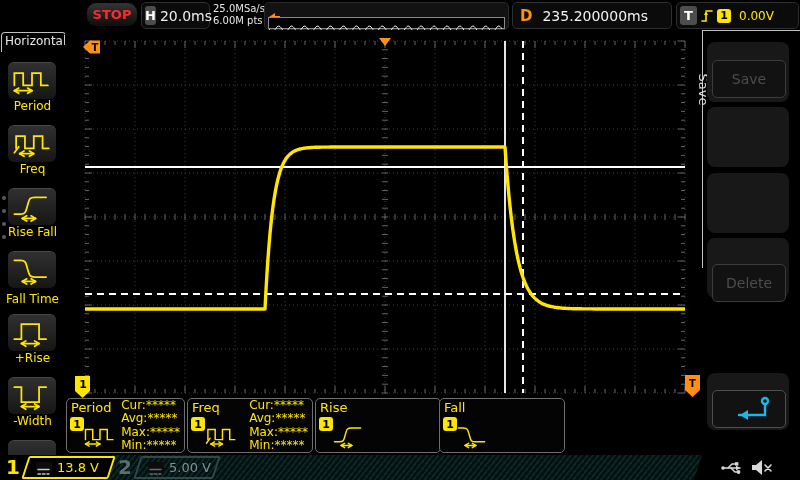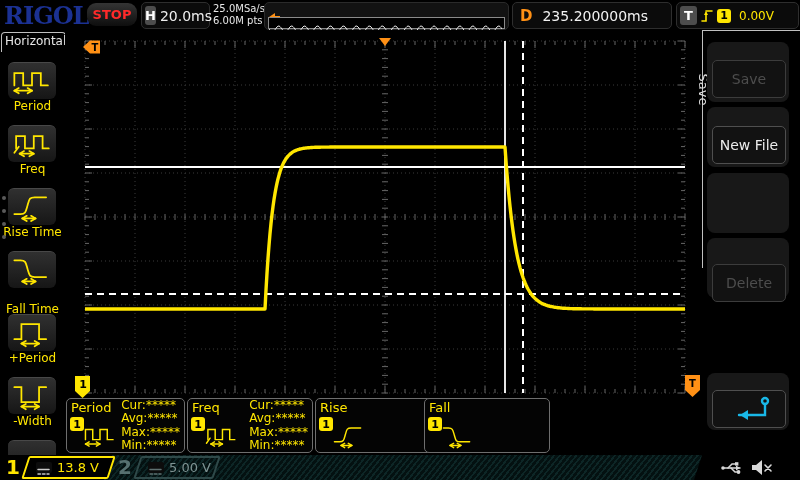--- a/index.html
+++ b/index.html
@@ -85,21 +85,20 @@
   #ch2-tab .scale{color:#7e9292;font-size:13px;}
   #usb-icon{left:720px;top:4px;width:26px;height:17px;}
   #spk-icon{left:750px;top:3px;width:24px;height:19px;}
 </style>
 </head>
 <body>
 
 <div id="screen">
 
   <div id="topbar" class="abs">
-    <div id="logo" class="abs">RIGOL</div>
     <div id="stop-btn" class="abs">STOP</div>
     <div id="h-box" class="abs tb-box">
       <span class="sq-badge">H</span>
       <span class="val">20.0ms</span>
     </div>
     <div id="acq" class="abs">
       <div>25.0MSa/s</div>
       <div>6.00M pts</div>
     </div>
     <div id="preview" class="abs">
@@ -157,43 +156,43 @@
 
     <div class="abs mi-btn" style="top:158px">
       <span class="ic"><svg viewBox="0 0 44 34" width="100%" height="100%" preserveAspectRatio="xMidYMid meet">
             <g fill="none" stroke="#ffe600" stroke-width="2" stroke-linecap="round">
               <path d="M2,25 H9 C15,25 15,22 17,15 C19,8 19,6 25,6 H38"></path>
               <line x1="11" y1="30" x2="26" y2="30"></line>
               <path d="M11,30 l5,-3 M11,30 l5,3 M26,30 l-5,-3 M26,30 l-5,3"></path>
             </g>
           </svg></span>
       </div>
-    <div class="abs mi-label" style="top:195px">Rise Time</div>
+    <div class="abs mi-label" style="top:195px">Rise Fall</div>
 
     <div class="abs mi-btn" style="top:221px">
       <span class="ic"><svg viewBox="0 0 44 34" width="100%" height="100%" preserveAspectRatio="xMidYMid meet">
             <g fill="none" stroke="#ffe600" stroke-width="2" stroke-linecap="round">
               <path d="M2,6 H9 C15,6 15,9 17,16 C19,23 19,25 25,25 H38"></path>
               <line x1="11" y1="30" x2="26" y2="30"></line>
               <path d="M11,30 l5,-3 M11,30 l5,3 M26,30 l-5,-3 M26,30 l-5,3"></path>
             </g>
           </svg></span>
       </div>
-    <div class="abs mi-label" style="top:272px">Fall Time</div>
+    <div class="abs mi-label" style="top:262px">Fall Time</div>
 
     <div class="abs mi-btn" style="top:284px">
       <span class="ic"><svg viewBox="0 0 44 34" width="100%" height="100%" preserveAspectRatio="xMidYMid meet">
             <g fill="none" stroke="#ffe600" stroke-width="2" stroke-linecap="round">
               <path d="M2,24 H10 V7 H30 V24 H38"></path>
               <line x1="10" y1="29" x2="30" y2="29"></line>
               <path d="M10,29 l5,-3 M10,29 l5,3 M30,29 l-5,-3 M30,29 l-5,3"></path>
             </g>
           </svg></span>
       </div>
-    <div class="abs mi-label" style="top:321px">+Period</div>
+    <div class="abs mi-label" style="top:321px">+Rise</div>
 
     <div class="abs mi-btn" style="top:347px">
       <span class="ic"><svg viewBox="0 0 44 34" width="100%" height="100%" preserveAspectRatio="xMidYMid meet">
             <g fill="none" stroke="#ffe600" stroke-width="2" stroke-linecap="round">
               <path d="M2,7 H10 V24 H30 V7 H38"></path>
               <line x1="10" y1="29" x2="30" y2="29"></line>
               <path d="M10,29 l5,-3 M10,29 l5,3 M30,29 l-5,-3 M30,29 l-5,3"></path>
             </g>
           </svg></span>
       </div>
@@ -601,21 +600,21 @@
       <div class="abs meas-name">Rise</div>
       <div class="abs meas-badge yellow-badge">1</div>
       <span class="abs meas-icon"><svg viewBox="0 0 44 34" width="100%" height="100%" preserveAspectRatio="xMidYMid meet">
             <g fill="none" stroke="#ffe600" stroke-width="2" stroke-linecap="round">
               <path d="M2,25 H9 C15,25 15,22 17,15 C19,8 19,6 25,6 H38"></path>
               <line x1="11" y1="30" x2="26" y2="30"></line>
               <path d="M11,30 l5,-3 M11,30 l5,3 M26,30 l-5,-3 M26,30 l-5,3"></path>
             </g>
           </svg></span>
     </div>
-    <div class="abs meas-box" style="left:359px;width:124px">
+    <div class="abs meas-box" style="left:374px;width:124px">
       <div class="abs meas-name">Fall</div>
       <div class="abs meas-badge yellow-badge">1</div>
       <span class="abs meas-icon"><svg viewBox="0 0 44 34" width="100%" height="100%" preserveAspectRatio="xMidYMid meet">
             <g fill="none" stroke="#ffe600" stroke-width="2" stroke-linecap="round">
               <path d="M2,6 H9 C15,6 15,9 17,16 C19,23 19,25 25,25 H38"></path>
               <line x1="11" y1="30" x2="26" y2="30"></line>
               <path d="M11,30 l5,-3 M11,30 l5,3 M26,30 l-5,-3 M26,30 l-5,3"></path>
             </g>
           </svg></span>
     </div>
@@ -623,21 +622,20 @@
 
   <div id="rightmenu" class="abs">
     <div id="rm-topline" class="abs"></div>
     <div id="rm-vline" class="abs"></div>
     <div id="rm-tab" class="abs">Save</div>
 
     <div class="abs rm-shell" style="top:12px"></div>
     <div class="abs rm-btn disabled" style="top:30px">Save</div>
 
     <div class="abs rm-shell" style="top:77px"></div>
-    <div class="abs rm-btn" style="top:96px">New File</div>
 
     <div class="abs rm-shell" style="top:143px"></div>
 
     <div class="abs rm-shell" style="top:208px"></div>
     <div class="abs rm-btn disabled" style="top:234px">Delete</div>
 
     <div class="abs rm-shell" style="top:343px;height:57px"></div>
     <div class="abs rm-btn" style="top:360px">
       <span class="ic"><svg viewBox="0 0 46 28" width="100%" height="100%" preserveAspectRatio="xMidYMid meet">
             <g fill="none" stroke="#19b8e8" stroke-width="2.4" stroke-linecap="round">

